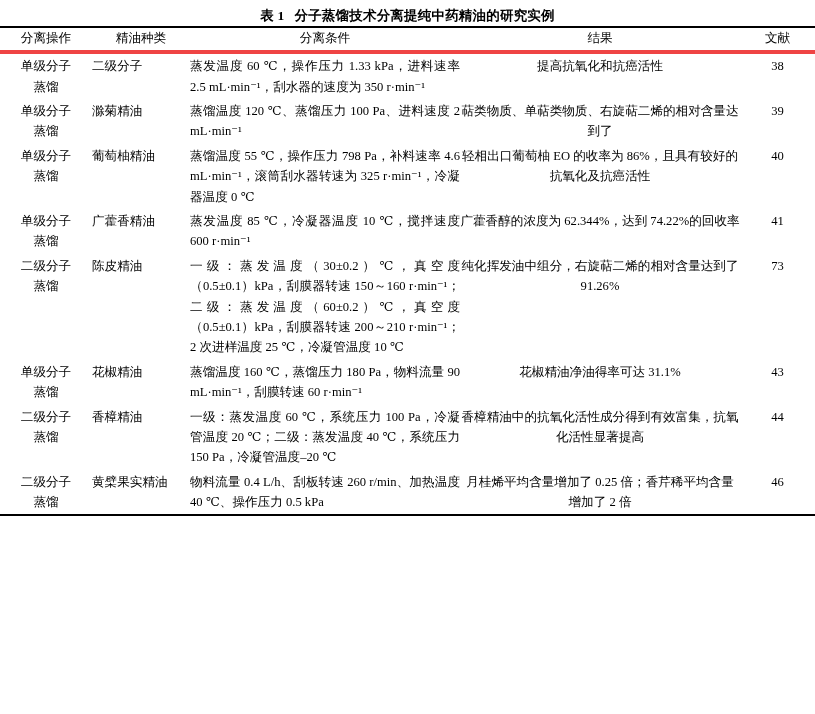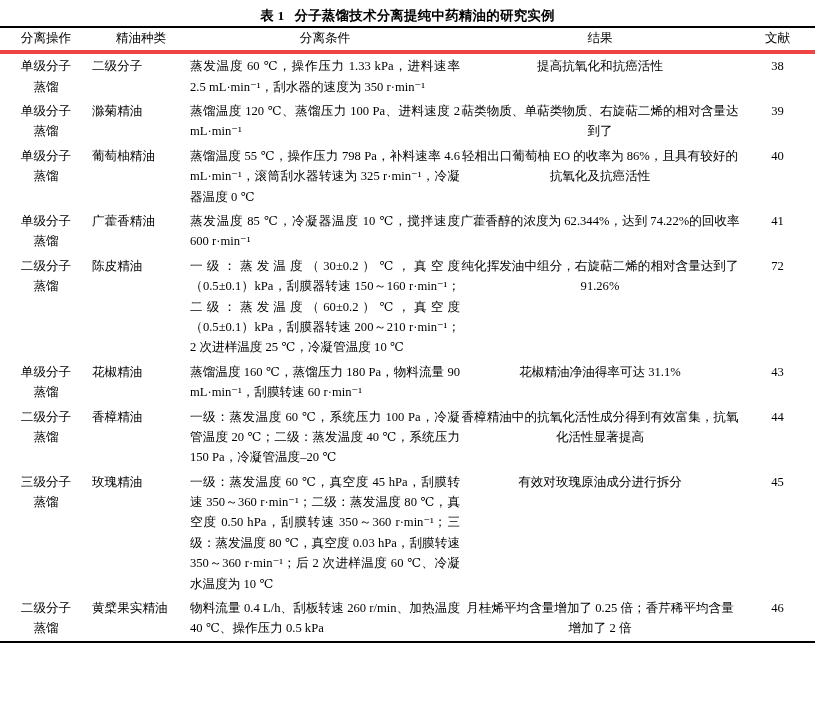--- a/index.html
+++ b/index.html
@@ -168,46 +168,38 @@
           <td class="cell-cond">蒸发温度 85 ℃，冷凝器温度 10 ℃，搅拌速度 600 r·min⁻¹</td>
           <td class="cell-res">广藿香醇的浓度为 62.344%，达到 74.22%的回收率</td>
           <td class="cell-ref">41</td>
         </tr>
         <tr>
           <td class="cell-op">二级分子
 蒸馏</td>
           <td class="cell-oil">陈皮精油</td>
           <td class="cell-cond">一级：蒸发温度（30±0.2）℃，真空度（0.5±0.1）kPa，刮膜器转速 150～160 r·min⁻¹；二级：蒸发温度（60±0.2）℃，真空度（0.5±0.1）kPa，刮膜器转速 200～210 r·min⁻¹；2 次进样温度 25 ℃，冷凝管温度 10 ℃</td>
           <td class="cell-res">纯化挥发油中组分，右旋萜二烯的相对含量达到了 91.26%</td>
-          <td class="cell-ref">72</td>
+          <td class="cell-ref">73</td>
         </tr>
         <tr>
           <td class="cell-op">单级分子
 蒸馏</td>
           <td class="cell-oil">花椒精油</td>
           <td class="cell-cond">蒸馏温度 160 ℃，蒸馏压力 180 Pa，物料流量 90 mL·min⁻¹，刮膜转速 60 r·min⁻¹</td>
           <td class="cell-res">花椒精油净油得率可达 31.1%</td>
           <td class="cell-ref">43</td>
         </tr>
         <tr>
           <td class="cell-op">二级分子
 蒸馏</td>
           <td class="cell-oil">香樟精油</td>
           <td class="cell-cond">一级：蒸发温度 60 ℃，系统压力 100 Pa，冷凝管温度 20 ℃；二级：蒸发温度 40 ℃，系统压力 150 Pa，冷凝管温度–20 ℃</td>
           <td class="cell-res">香樟精油中的抗氧化活性成分得到有效富集，抗氧化活性显著提高</td>
           <td class="cell-ref">44</td>
         </tr>
-        <tr>
-          <td class="cell-op">三级分子
-蒸馏</td>
-          <td class="cell-oil">玫瑰精油</td>
-          <td class="cell-cond">一级：蒸发温度 60 ℃，真空度 45 hPa，刮膜转速 350～360 r·min⁻¹；二级：蒸发温度 80 ℃，真空度 0.50 hPa，刮膜转速 350～360 r·min⁻¹；三级：蒸发温度 80 ℃，真空度 0.03 hPa，刮膜转速 350～360 r·min⁻¹；后 2 次进样温度 60 ℃、冷凝水温度为 10 ℃</td>
-          <td class="cell-res">有效对玫瑰原油成分进行拆分</td>
-          <td class="cell-ref">45</td>
-        </tr>
         <tr class="rule-bottom">
           <td class="cell-op">二级分子
 蒸馏</td>
           <td class="cell-oil">黄檗果实精油</td>
           <td class="cell-cond">物料流量 0.4 L/h、刮板转速 260 r/min、加热温度 40 ℃、操作压力 0.5 kPa</td>
           <td class="cell-res">月桂烯平均含量增加了 0.25 倍；香芹稀平均含量增加了 2 倍</td>
           <td class="cell-ref">46</td>
         </tr>
       </tbody>
   </table>

